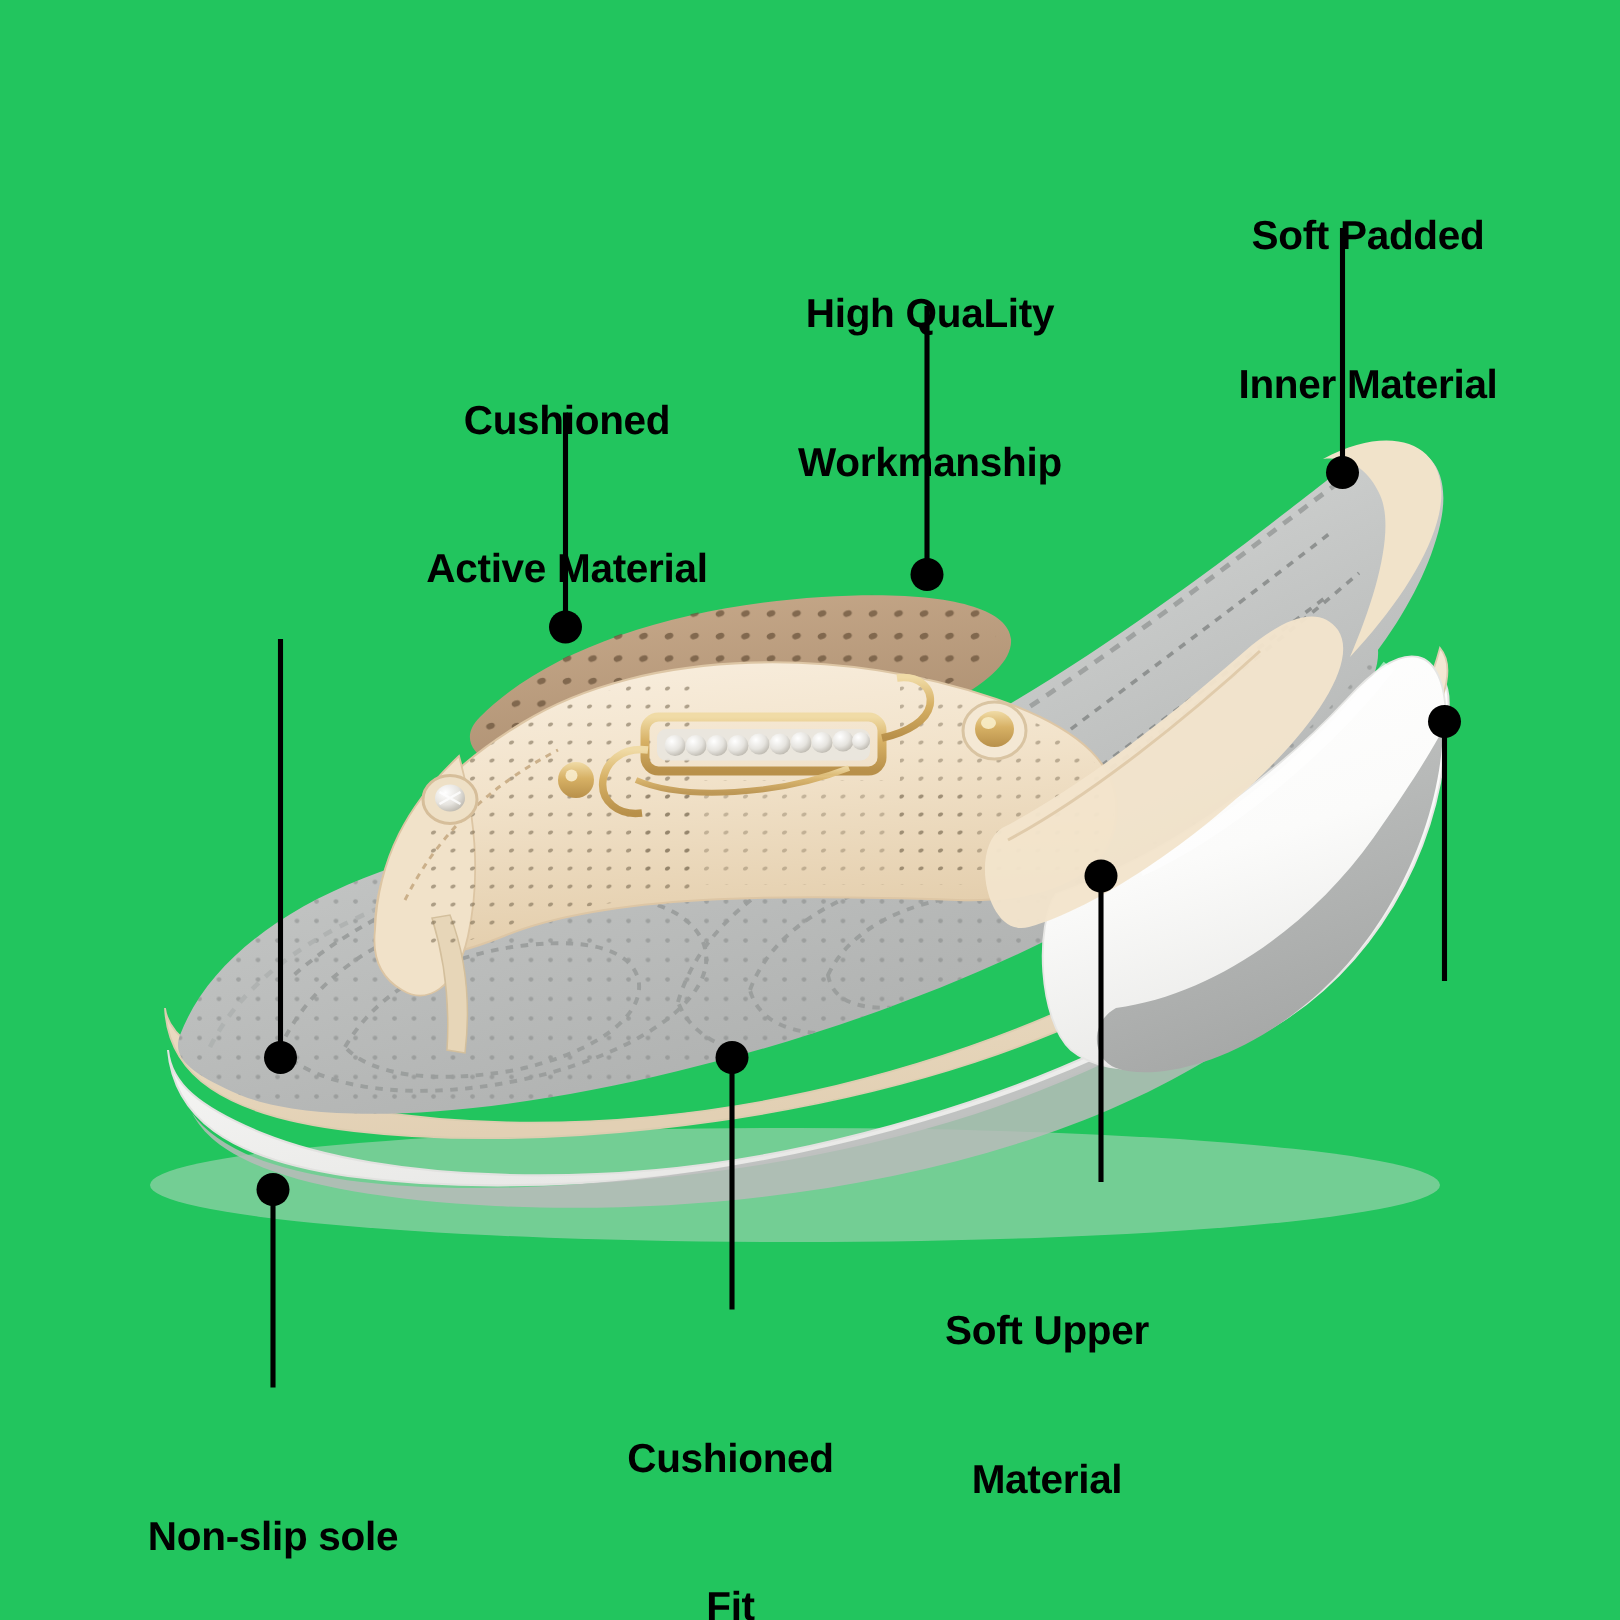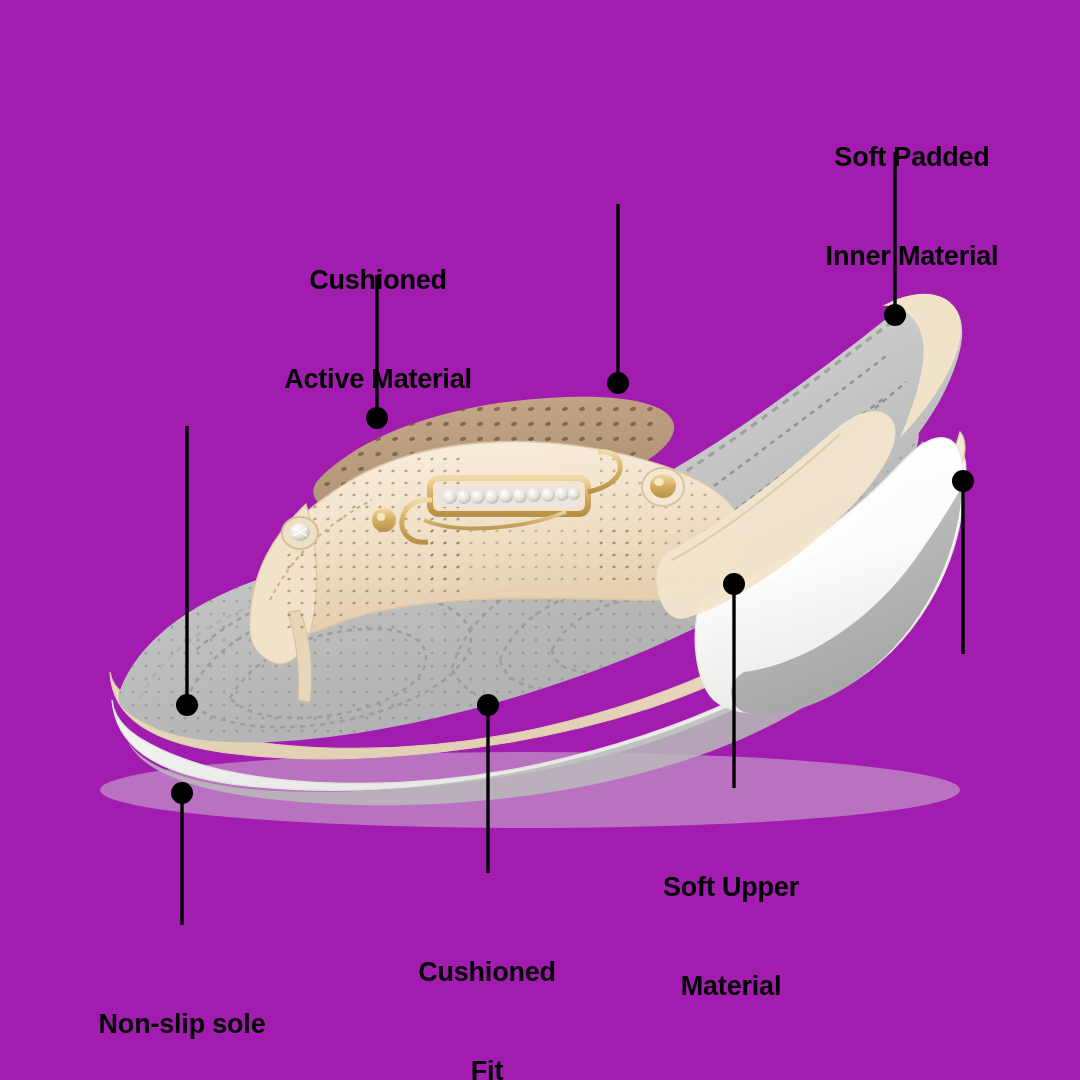--- a/index.html
+++ b/index.html
@@ -4,21 +4,21 @@
 <style>
   html, body {
     margin: 0;
     padding: 0;
     background: #ffffff;
   }
   #stage {
     position: relative;
     width: 1080px;
     height: 1080px;
-    background: #a21caf;
+    background: #22c55e;
     overflow: hidden;
     font-family: "Liberation Sans", sans-serif;
   }
 
   
   .callout {
     position: absolute;
     color: #000000;
     font-weight: bold;
     font-size: 27px;
@@ -284,35 +284,39 @@
       <line x1="963" y1="491" x2="963" y2="654"></line>
       <circle cx="963" cy="481" r="11" stroke="none"></circle>
     </g>
   </svg>
 
   <div class="callout" style="left:912px; top:75px; transform:translateX(-50%);">
     <span class="ln">Soft Padded</span>
     <span class="ln">Inner Material</span>
   </div>
 
+  <div class="callout" style="left:620px; top:127px; transform:translateX(-50%);">
+    <span class="ln">High QuaLity</span>
+    <span class="ln">Workmanship</span>
+  </div>
 
   <div class="callout" style="left:378px; top:198px; transform:translateX(-50%);">
     <span class="ln">Cushioned</span>
     <span class="ln">Active Material</span>
   </div>
 
 
   <div class="callout" style="left:182px; top:942px; transform:translateX(-50%);">
     <span class="ln">Non-slip sole</span>
   </div>
 
   <div class="callout" style="left:487px; top:890px; transform:translateX(-50%);">
     <span class="ln">Cushioned</span>
     <span class="ln">Fit</span>
   </div>
 
-  <div class="callout" style="left:731px; top:805px; transform:translateX(-50%);">
+  <div class="callout" style="left:698px; top:805px; transform:translateX(-50%);">
     <span class="ln">Soft Upper</span>
     <span class="ln">Material</span>
   </div>
 
 
 </div>
 
 </body></html>

